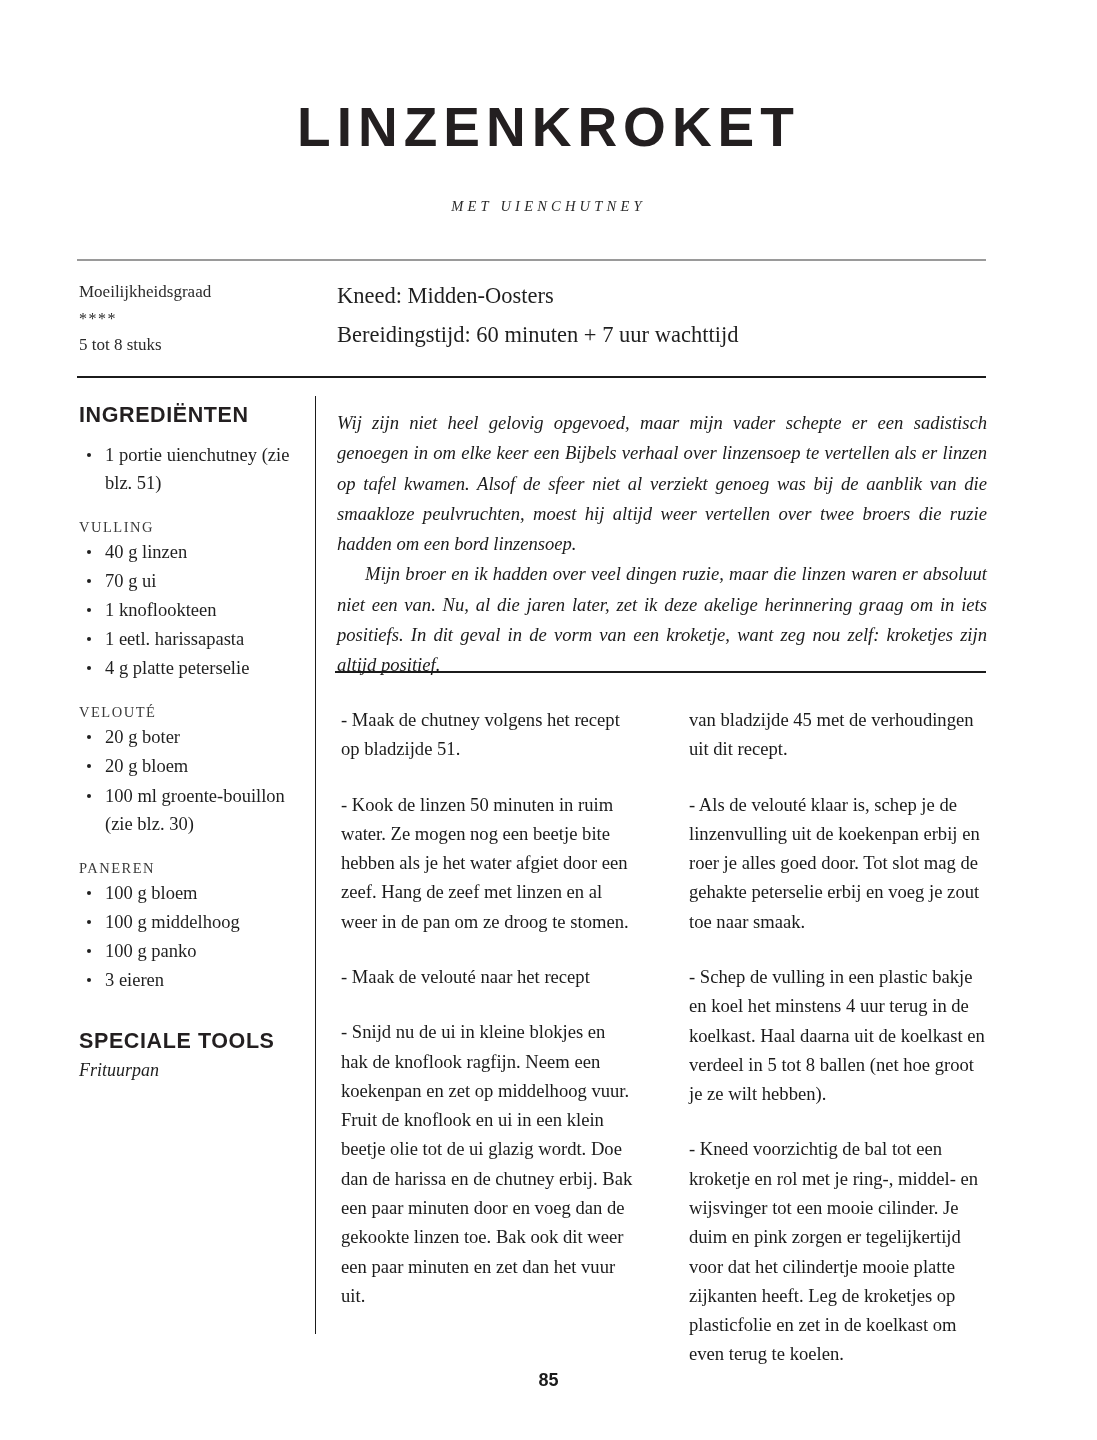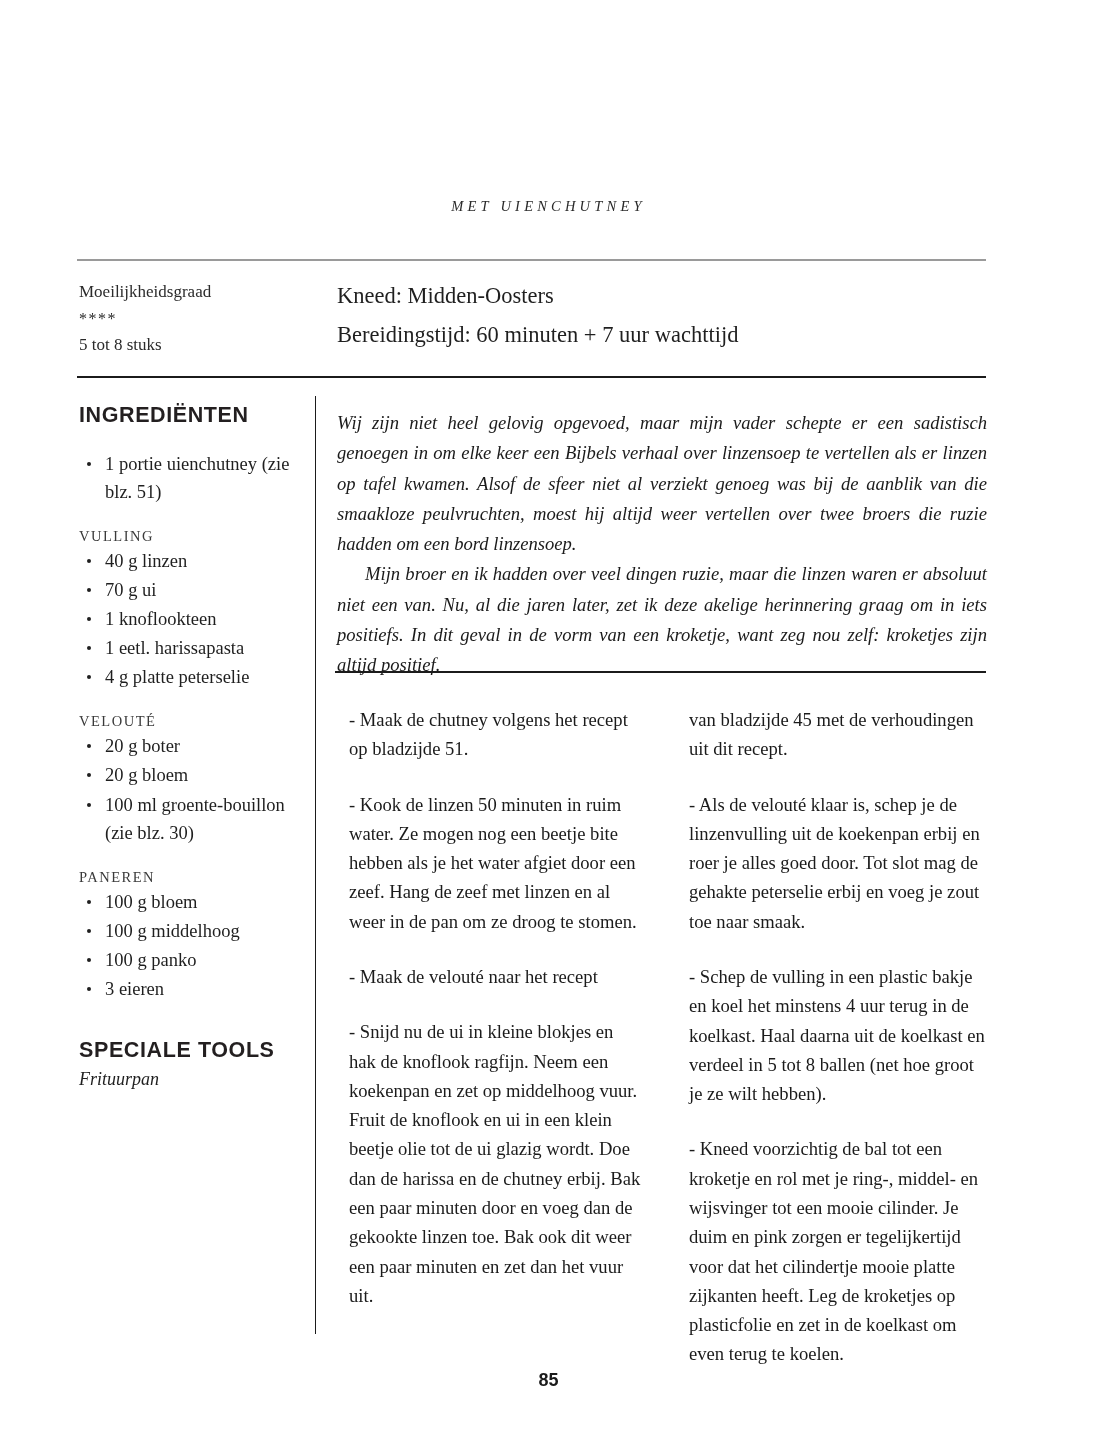--- a/index.html
+++ b/index.html
@@ -108,21 +108,21 @@
     left: 79px;
     top: 402px;
     width: 222px;
   }
   .sb-head {
     font-family: "Liberation Sans", "DejaVu Sans", sans-serif;
     font-weight: bold;
     font-size: 21.5px;
     letter-spacing: 0.6px;
     color: #231f20;
-    margin: 0 0 20px 0;
+    margin: 0 0 11px 0;
     line-height: 1.28;
   }
   .sb-subhead {
     font-family: "Liberation Serif", "DejaVu Serif", serif;
     font-size: 14.5px;
     letter-spacing: 1.5px;
     color: #3a3a3a;
     margin: 22px 0 2px 0;
   }
   ul.ing {
@@ -197,21 +197,21 @@
     height: 630px;
   }
   .mcol {
     position: absolute;
     top: 0;
     width: 295px;
     font-size: 18.6px;
     line-height: 1.575;
     color: #1b1b1b;
   }
-  .mcol-left  { left: 12px; font-family: Liberation Serif, serif; }
+  .mcol-left  { left: 4px; font-family: Liberation Serif, serif; }
   .mcol-right { left: 352px; width: 300px; }
   .mcol p { margin: 0 0 26px 0; }
   .mcol p:last-child { margin-bottom: 0; }
 
   
   .folio {
     position: absolute;
     left: 0;
     top: 1370px;
     width: 1097px;
@@ -220,20 +220,21 @@
     font-weight: bold;
     font-size: 18px;
     color: #1b1b1b;
   }
 </style>
 </head>
 <body>
 
 <div class="page">
 
+  <div class="title">LINZENKROKET</div>
   <div class="subtitle">MET UIENCHUTNEY</div>
 
   <div class="rule-top"></div>
 
   <div class="meta-left">
     <div>Moeilijkheidsgraad</div>
     <div class="meta-stars">****</div>
     <div>5 tot 8 stuks</div>
   </div>
 

